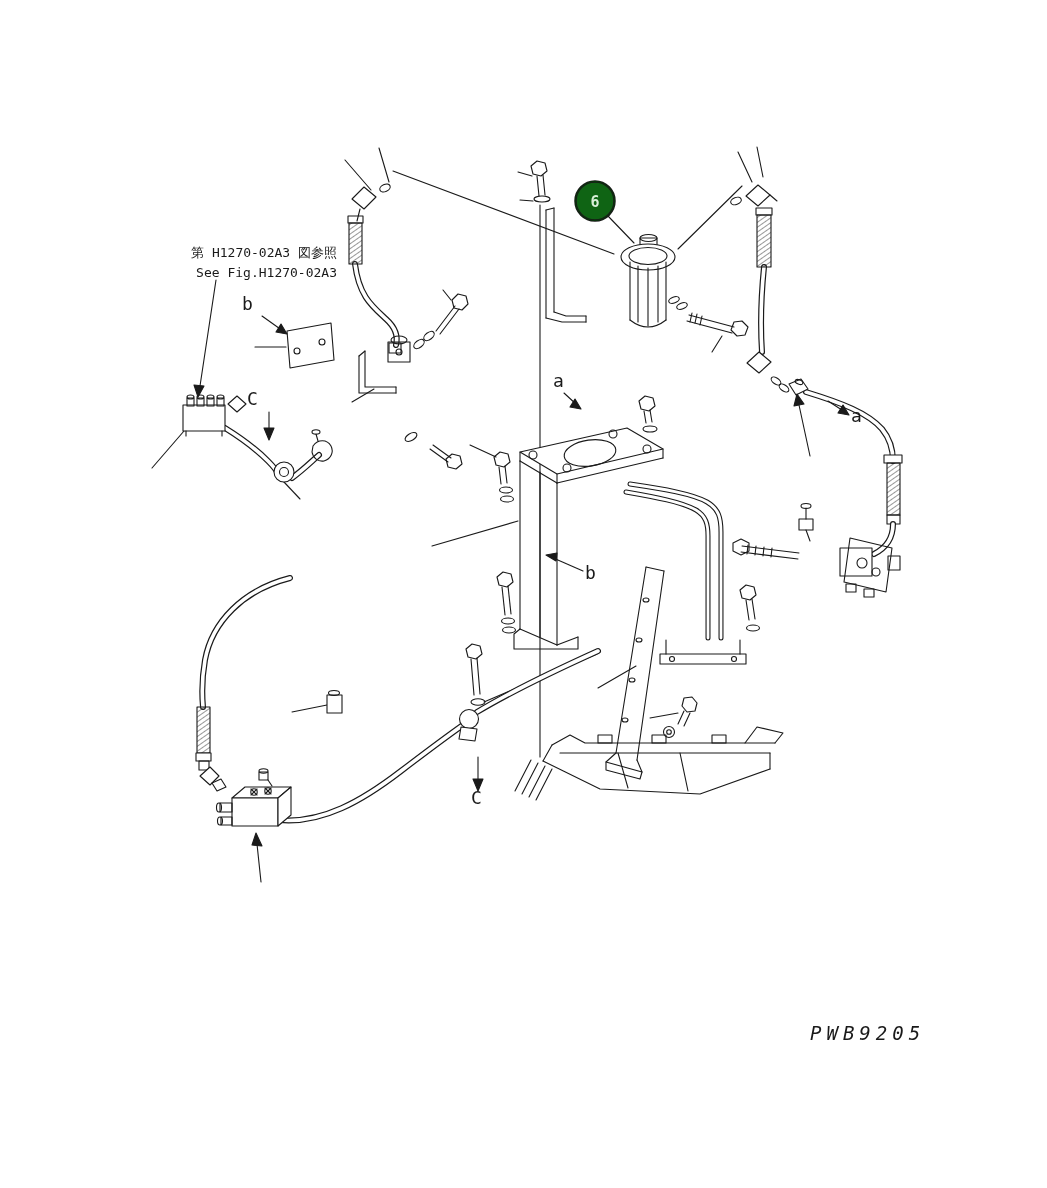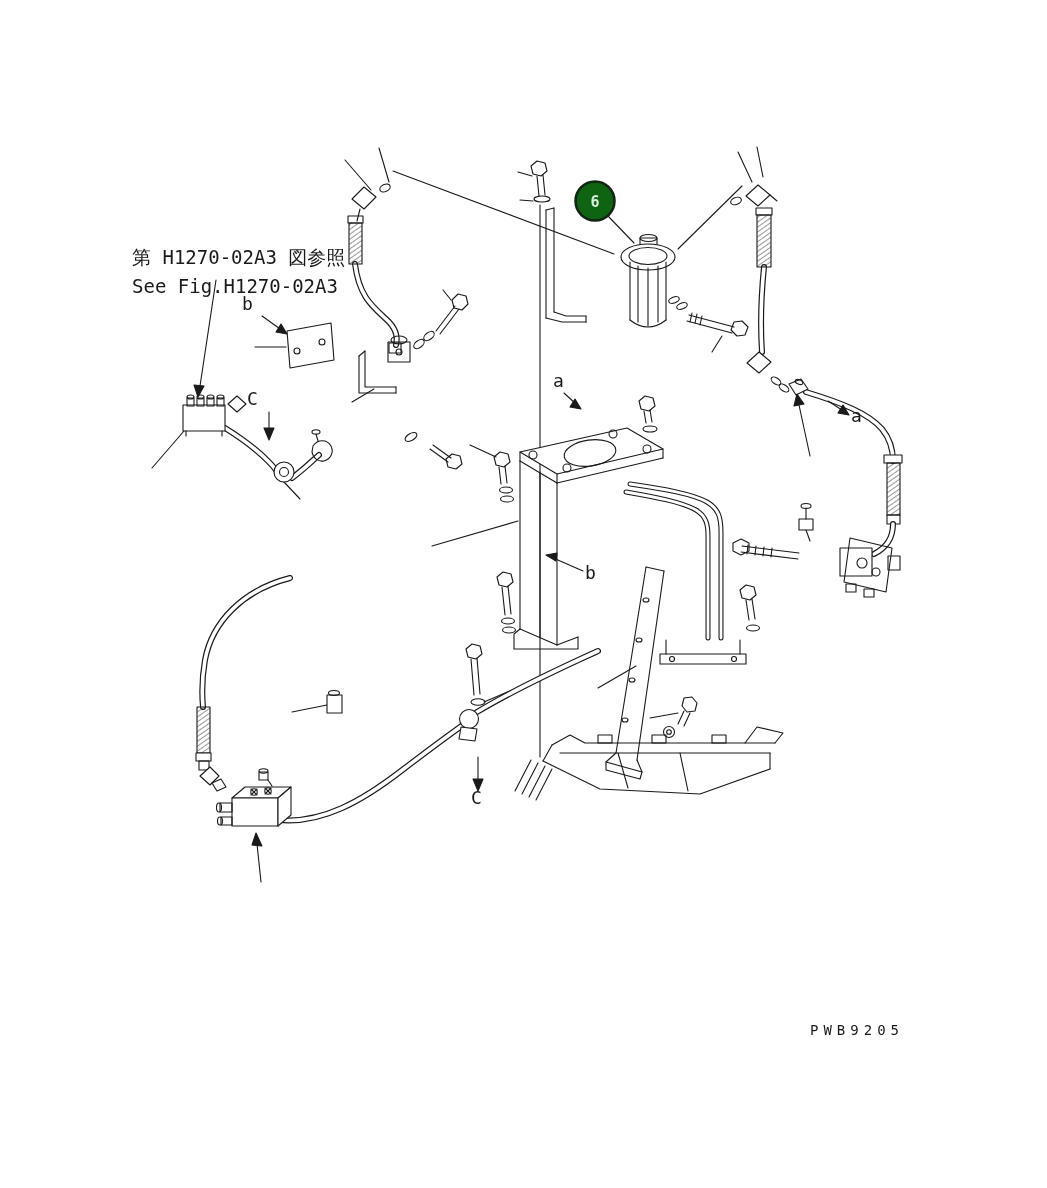--- a/index.html
+++ b/index.html
@@ -2,23 +2,23 @@
 <html><head>
 <meta charset="utf-8">
 <style>
   html,body { margin:0; padding:0; background:#ffffff; }
   .stage {
     position:relative; width:1047px; height:1188px; background:#ffffff;
     font-family:"DejaVu Sans Mono","Liberation Mono",monospace;
     color:#1a1a1a; overflow:hidden;
   }
   svg.art { position:absolute; left:0; top:0; }
-  .label { position:absolute; font-size:19px; line-height:1.55; text-align:right; white-space:nowrap; }
+  .label { position:absolute; font-size:13px; line-height:1.55; text-align:right; white-space:nowrap; }
   .vl { position:absolute; font-size:18px; line-height:1; }
-  .part-code { position:absolute; left:810px; top:1022px; font-size:14px; letter-spacing:5px; }
+  .part-code { position:absolute; left:810px; top:1022px; font-size:19px; letter-spacing:5px;font-style:italic; }
   .ref-tl   { left:132px; top:243px; width:205px; }
   .ref-r    { left:698px; top:456px; width:200px; }
   .ref-bl   { left:170px; top:884px; width:195px; }
   .frame-lbl{ left:638px; top:789px; width:155px; }
   .vl-b1 { left:242px; top:295px; }
   .vl-c1 { left:247px; top:390px; }
   .vl-a1 { left:553px; top:372px; }
   .vl-a2 { left:851px; top:407px; }
   .vl-b2 { left:585px; top:564px; }
   .vl-c2 { left:471px; top:789px; }

